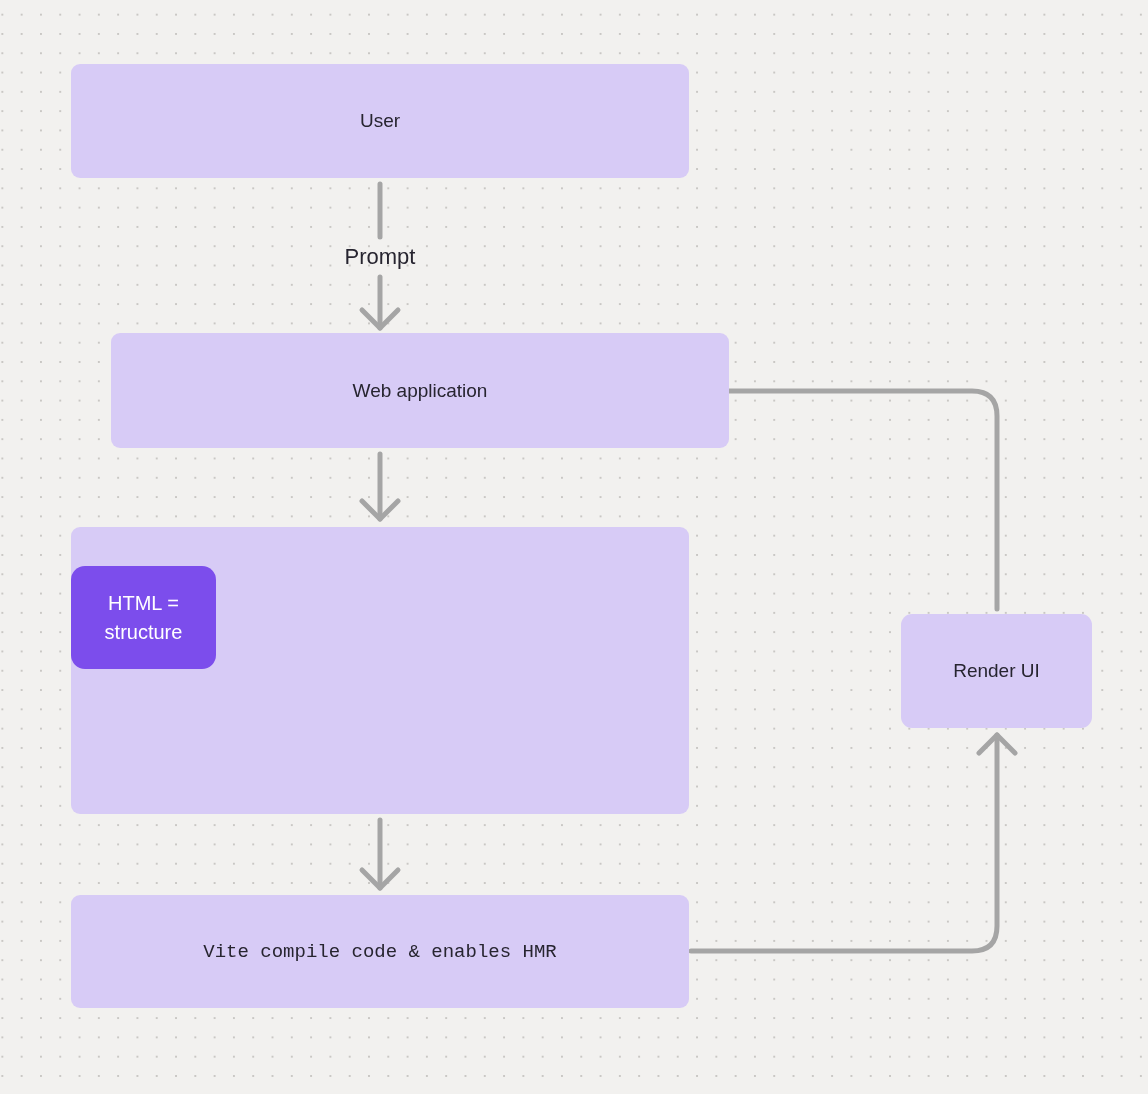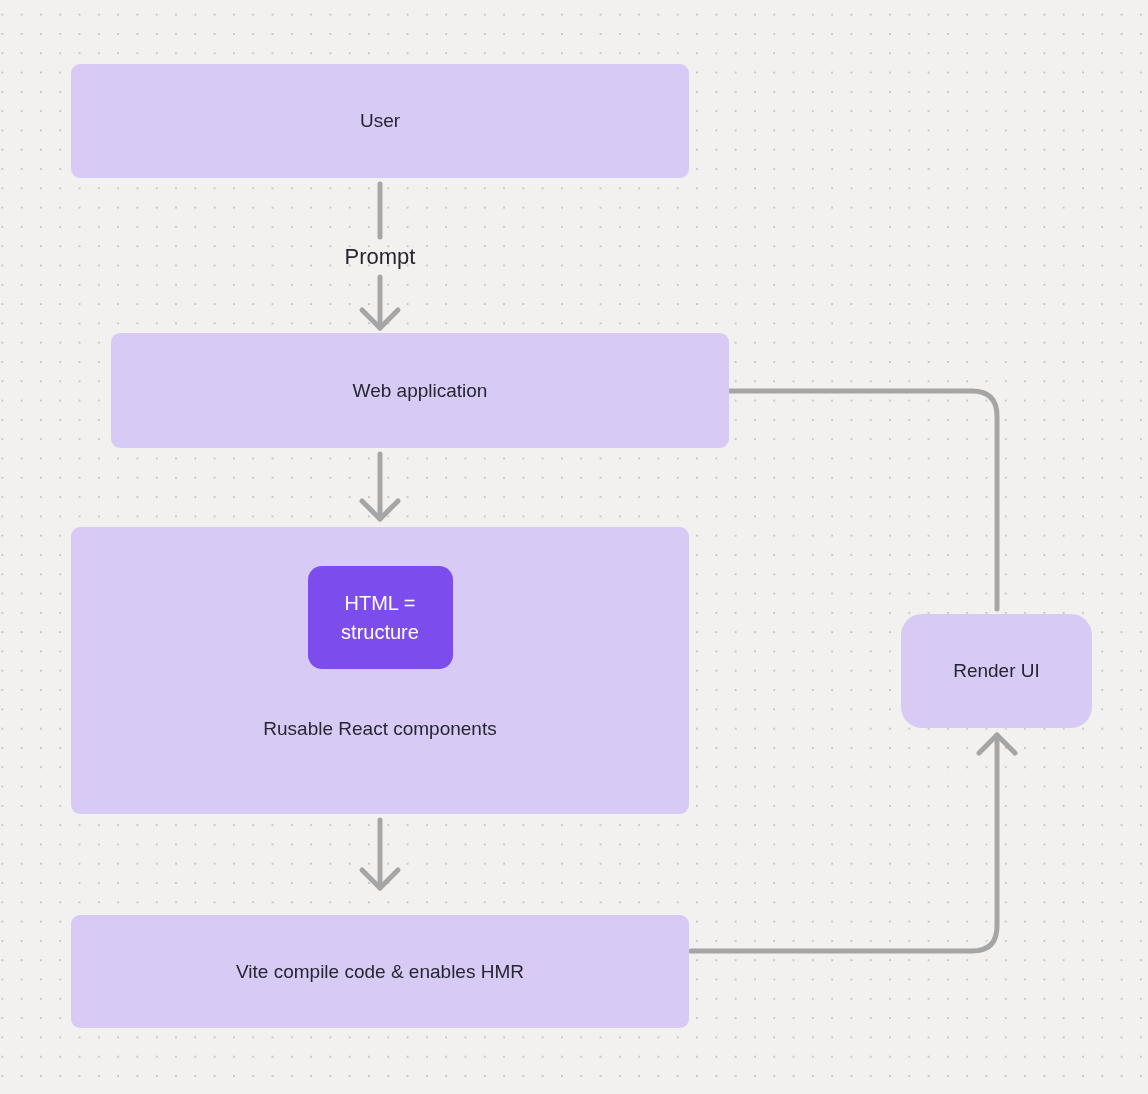--- a/index.html
+++ b/index.html
@@ -23,30 +23,30 @@
   svg.connectors{position:absolute;left:0;top:0;width:1148px;height:1094px;pointer-events:none;}
   svg.connectors path{stroke:var(--connector);stroke-width:5;fill:none;stroke-linecap:round;stroke-linejoin:round;}
 
   .node{
     position:absolute;display:flex;align-items:center;justify-content:center;
     background:var(--box-light);color:var(--text-dark);
     font-size:19px;border-radius:9px;text-align:center;
   }
   .node-user{left:71px;top:64px;width:618px;height:114px;}
   .node-web{left:71px;top:333px;width:618px;height:115px;margin-left:40px;}
-  .node-vite{left:71px;top:915px;width:618px;height:113px;}
-  .node-render{left:901px;top:614px;width:191px;height:114px;border-radius:21px;}
+  .node-vite{left:71px;top:895px;width:618px;height:113px;font-family:Liberation Mono, monospace;}
+  .node-render{left:901px;top:614px;width:191px;height:114px;border-radius:11px;}
 
   .group{
     position:absolute;left:71px;top:527px;width:618px;height:287px;
     background:var(--box-light);border-radius:9px;
   }
   .chip-row{
     position:absolute;left:0;top:39px;width:100%;
-    display:flex;justify-content:center;gap:21px;
+    display:flex;gap:21px;
   }
   .chip{
     width:145px;height:103px;border-radius:14px;
     background:var(--box-dark);color:var(--text-light);
     display:flex;align-items:center;justify-content:center;
     font-size:20px;font-weight:500;line-height:29px;
     text-align:center;white-space:pre-line;
   }
   .group-caption{
     position:absolute;left:0;top:191px;width:100%;
@@ -91,21 +91,20 @@
 
   <div class="node node-web">
     <span>Web application</span>
   </div>
 
   <div class="group">
     <div class="chip-row">
       <div class="chip">HTML =
 structure</div>
     </div>
-    <div class="group-caption">Rusable React components</div>
   </div>
 
   <div class="node node-vite">
     <span>Vite compile code &amp; enables HMR</span>
   </div>
 
   <div class="node node-render">
     <span>Render UI</span>
   </div>
 

